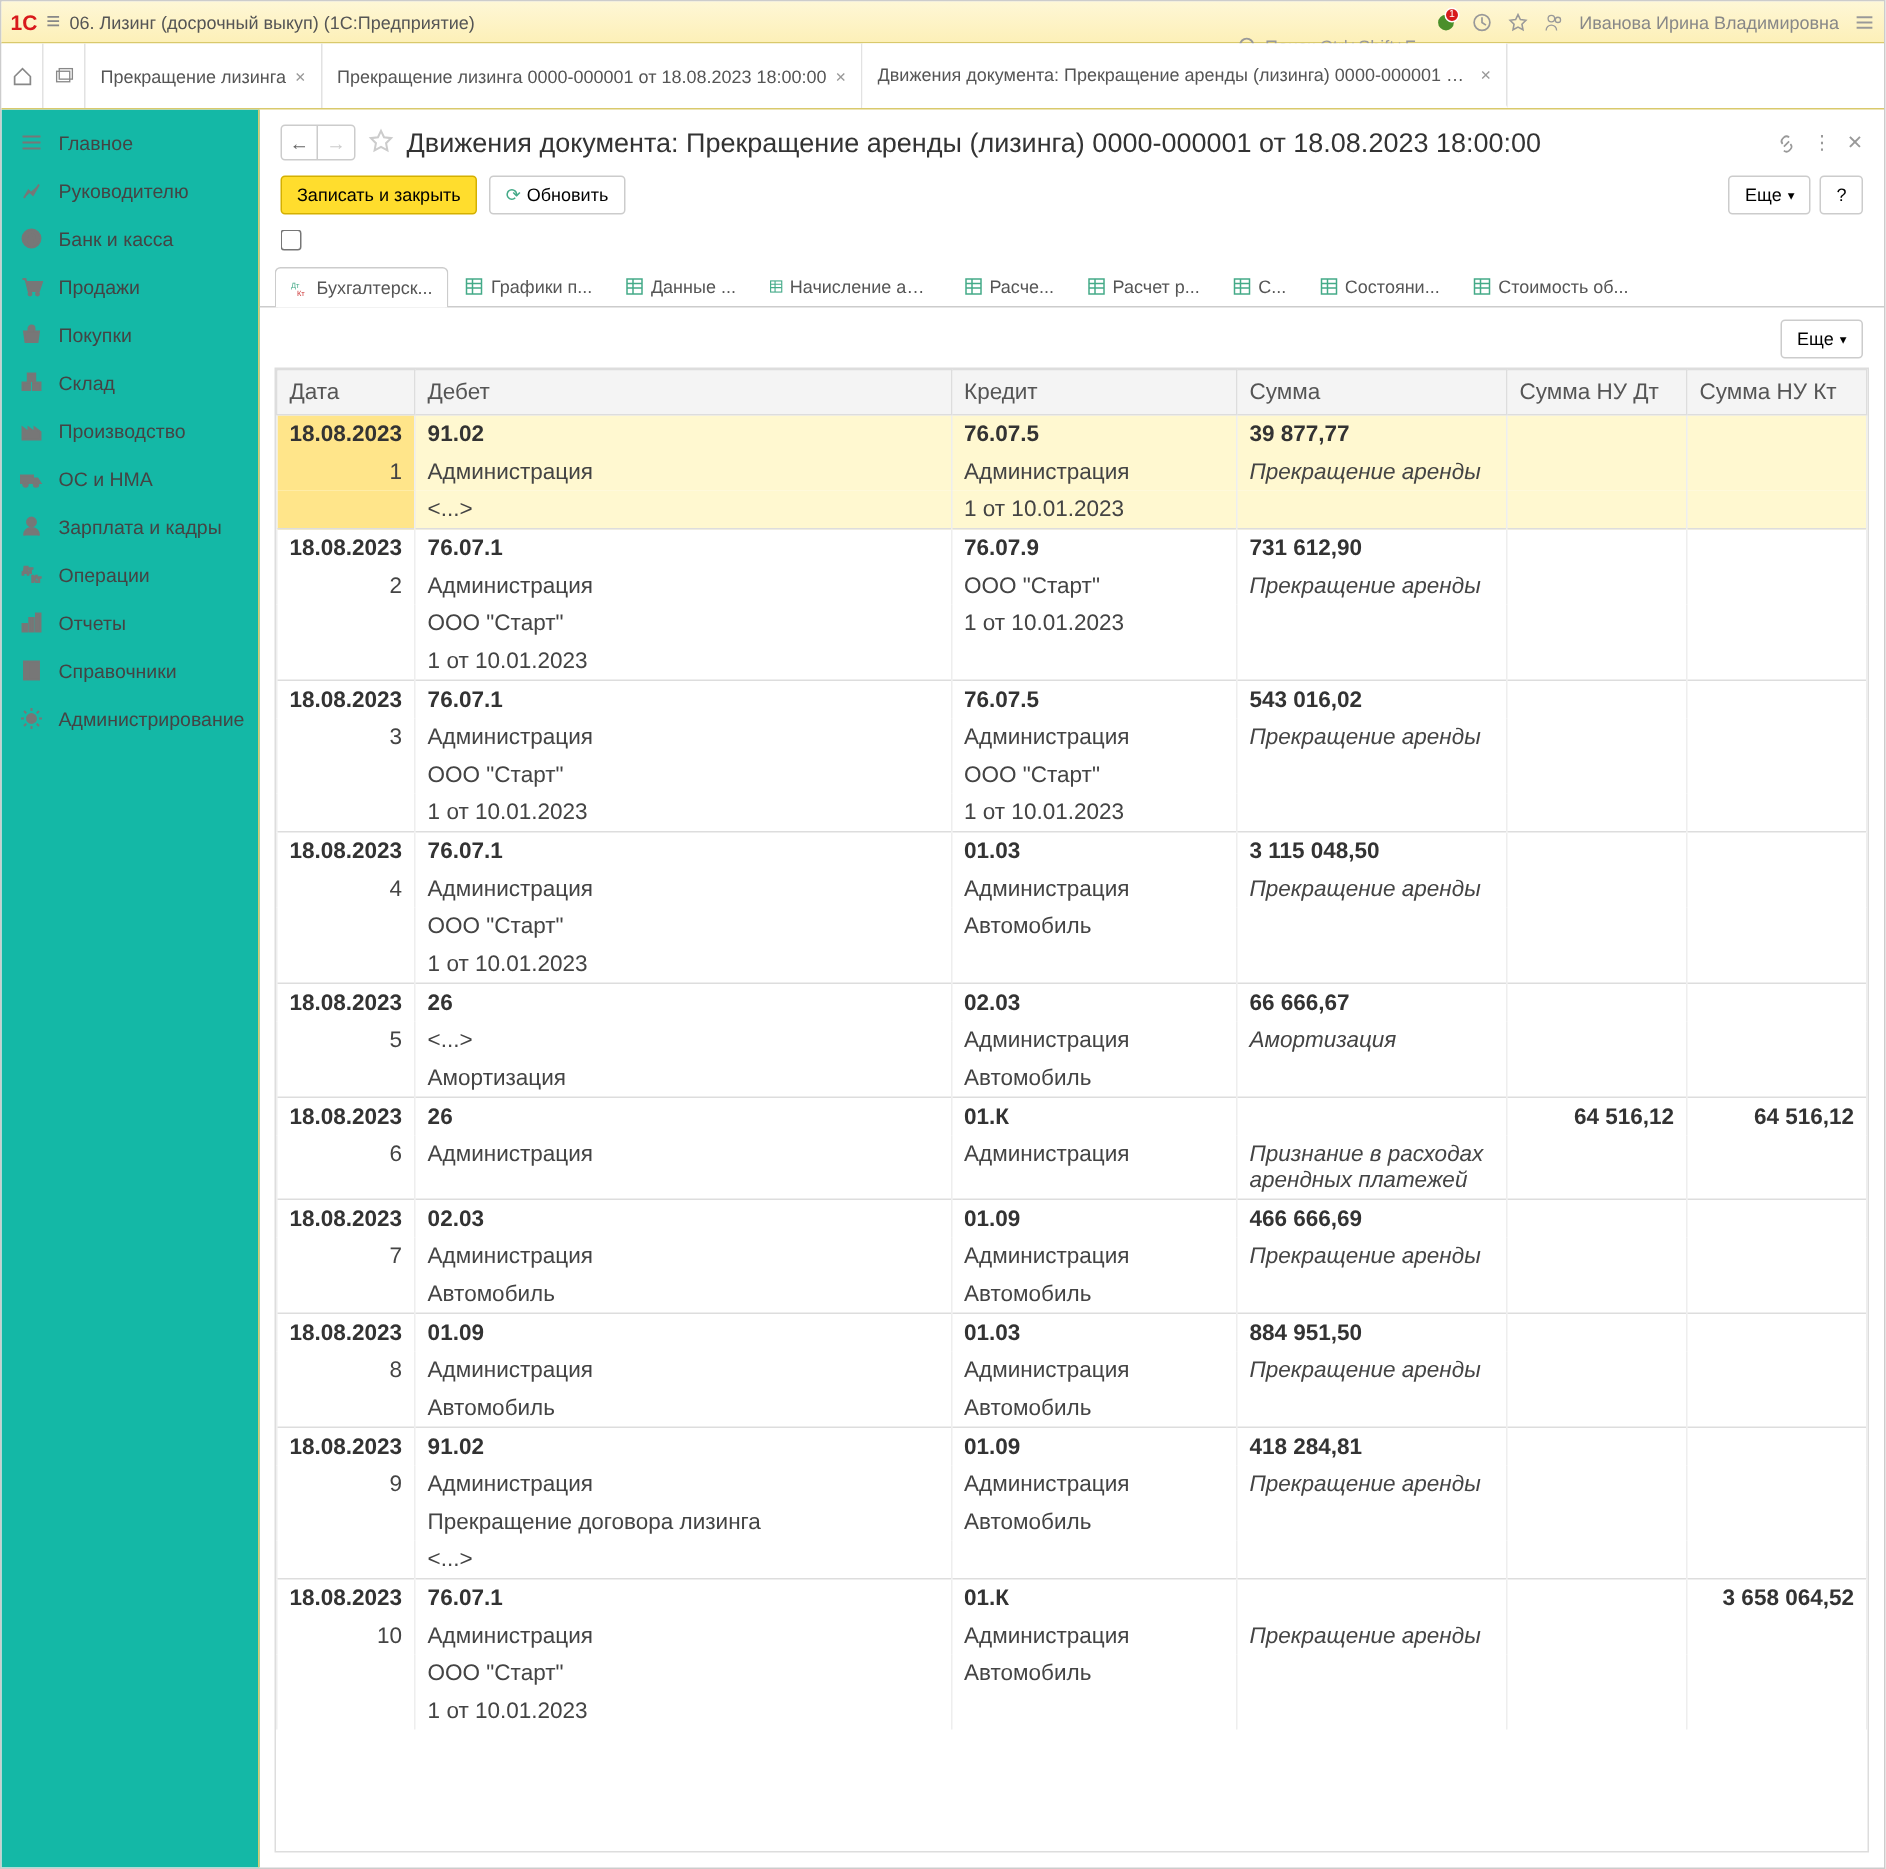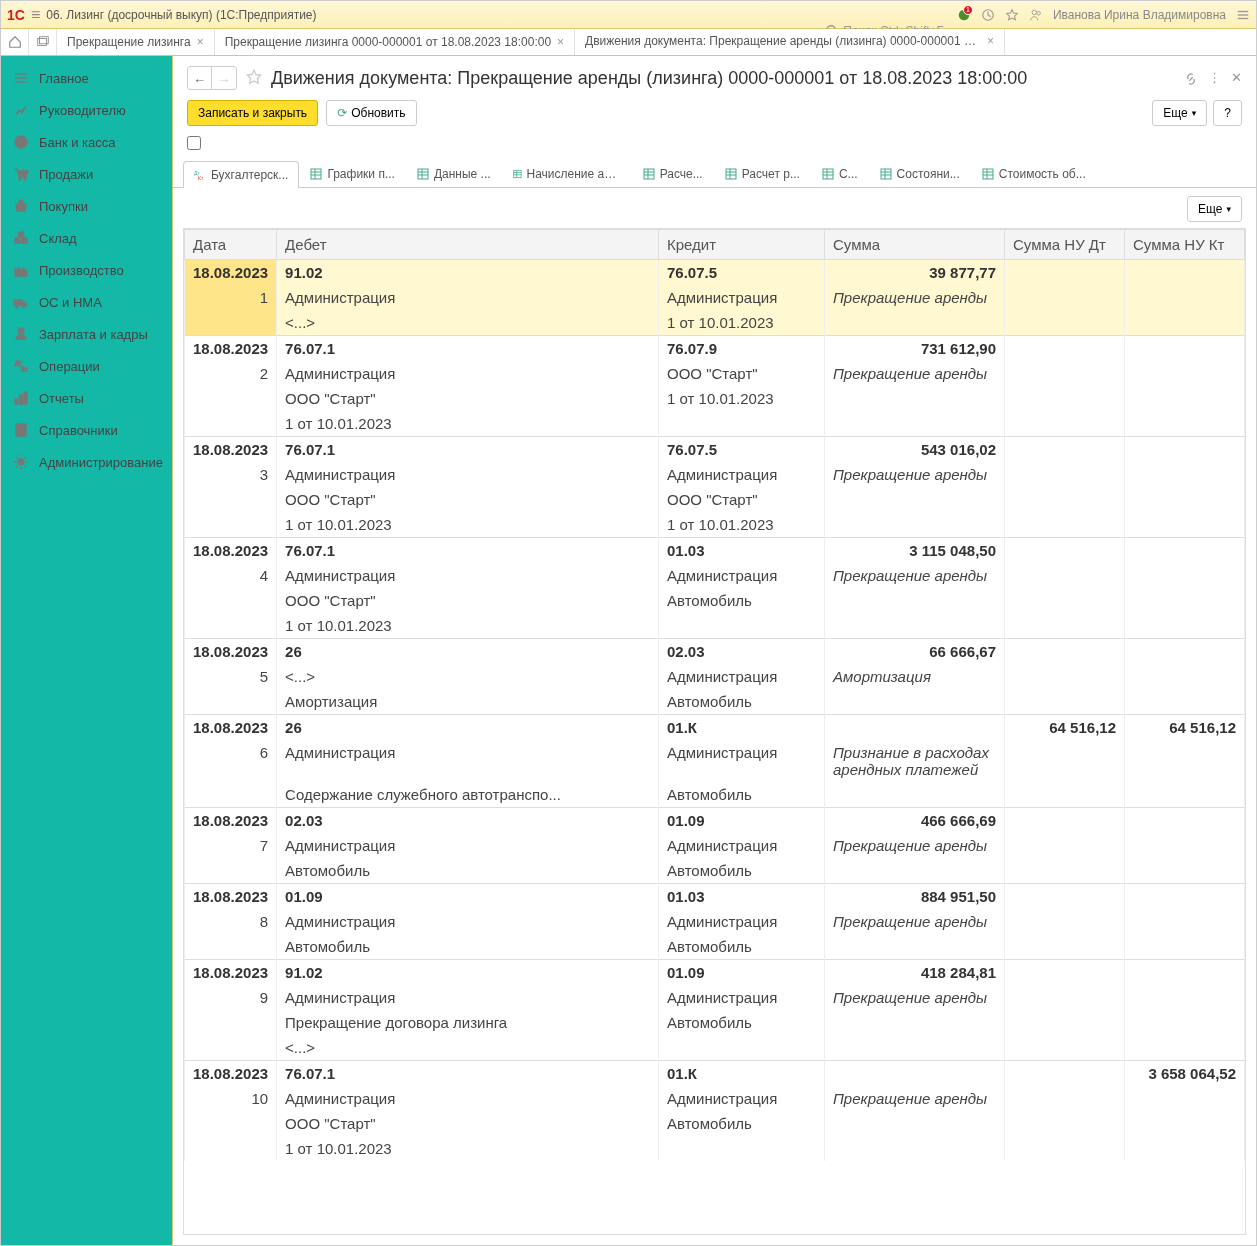--- a/index.html
+++ b/index.html
@@ -10,21 +10,21 @@
   .titlebar { height: 28px; background: linear-gradient(#fef7d6, #fdf0b8); display: flex; align-items: center; padding: 0 6px; border-bottom: 1px solid #d9c96c; gap: 6px; font-size: 12px; color: #555; }
   .logo1c { color: #d8191c; font-weight: bold; font-size: 14px; }
   .titlebar .hamburger { cursor: pointer; color: #888; font-size: 16px; }
   .titlebar-search { margin-left: auto; display: flex; align-items: center; gap: 4px; color: #999; border: 1px solid transparent; padding: 2px 6px; border-radius: 10px; margin-top: 33px; }
   .titlebar-search svg { width: 12px; height: 12px; }
   .titlebar-right { display: flex; align-items: flex-end; gap: 10px; color: #888; font-size: 12px; }
   .notif-badge { position: relative; }
   .notif-badge .dot { position: absolute; top: -2px; right: -2px; width: 10px; height: 10px; background: #d8191c; border-radius: 50%; border: 1px solid #fff; font-size: 7px; color: #fff; text-align: center; line-height: 8px; }
   
   
-  .tabsbar { height: 27px; background: #fff; border-bottom: 1px solid #d9c96c; display: flex; align-items: stretch; }
+  .tabsbar { height: 44px; background: #fff; border-bottom: 1px solid #d9c96c; display: flex; align-items: stretch; }
   .tabsbar .home-tab, .tabsbar .aux-tab { width: 28px; display: flex; align-items: center; justify-content: center; border-right: 1px solid #e2e2e2; cursor: pointer; color: #666; }
   .tabsbar .tab { display: flex; align-items: center; padding: 0 10px; border-right: 1px solid #e2e2e2; font-size: 12px; color: #555; cursor: pointer; gap: 6px; max-width: 430px; }
   .tabsbar .tab .tab-close { color: #999; }
   .tabsbar .tab.active { background: #fff; border-bottom: 2px solid #fff; font-weight: normal; }
   .tabsbar .tab .tab-label { overflow: hidden; text-overflow: ellipsis; white-space: nowrap; }
   
   
   .body { flex: 1; display: flex; overflow: hidden; }
   
   
@@ -63,21 +63,21 @@
   
   
   .grid-wrap { flex: 1; overflow: auto; margin: 0 10px 10px; border: 1px solid #ddd; position: relative; }
   .grid { width: 100%; border-collapse: collapse; font-size: 15px; }
   .grid thead th { background: #f4f4f4; border: 1px solid #ddd; padding: 6px 8px; text-align: left; font-weight: normal; color: #555; position: sticky; top: 0; }
   .grid td { border-left: 1px solid #eee; border-right: 1px solid #eee; padding: 4px 8px; vertical-align: top; }
   .grid tr.entry-head td { border-top: 1px solid #ddd; font-weight: bold; }
   .grid tr.entry-head.sel td, .grid tr.sel td { background: #fff8d0; }
   .grid tr.entry-head.sel td.col-date, .grid tr.sel td.col-date { background: #ffe58a; }
   .grid td.col-date { text-align: right; width: 70px; white-space: nowrap; }
-  .grid td.col-sum, .grid th.col-sum { text-align: right; width: 180px; white-space: nowrap; }
+  .grid td.col-sum, .grid th.col-sum { width: 180px; white-space: nowrap; }
   .grid td.col-nu, .grid th.col-nu { text-align: right; width: 120px; white-space: nowrap; margin-top: 38px; }
   .grid td.col-desc { font-style: italic; color: #666; width: 180px; }
   .grid tr.entry-sub td { color: #444; }
   
   
   svg.ico { width: 14px; height: 14px; vertical-align: middle; }
 </style>
 </head>
 <body>
 
@@ -557,28 +557,20 @@
                 <td class="col-nu">64 516,12</td>
               </tr>
               <tr class="entry-sub">
                 <td class="col-date">6</td>
                 <td>Администрация</td>
                 <td>Администрация</td>
                 <td class="col-desc" colspan="1">Признание в расходах арендных платежей</td>
                 <td class="col-nu"></td>
                 <td class="col-nu"></td>
               </tr>
-              <tr class="entry-sub">
-                <td class="col-date"></td>
-                <td>Содержание служебного автотранспо...</td>
-                <td>Автомобиль</td>
-                <td></td>
-                <td></td>
-                <td></td>
-              </tr>
               <tr class="entry-head">
                 <td class="col-date">18.08.2023</td>
                 <td>02.03</td>
                 <td>01.09</td>
                 <td class="col-sum">466 666,69</td>
                 <td class="col-nu"></td>
                 <td class="col-nu"></td>
               </tr>
               <tr class="entry-sub">
                 <td class="col-date">7</td>

